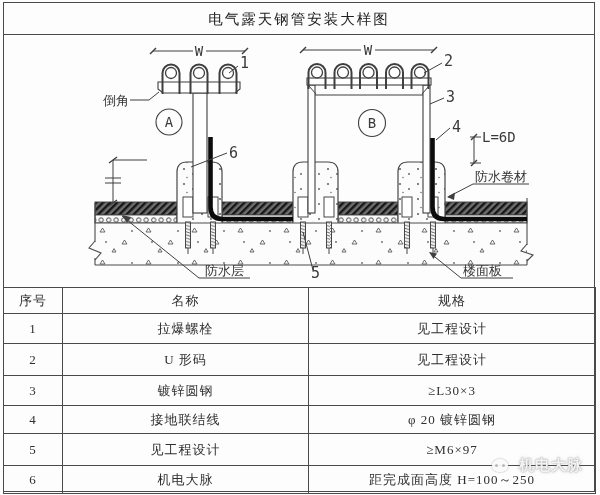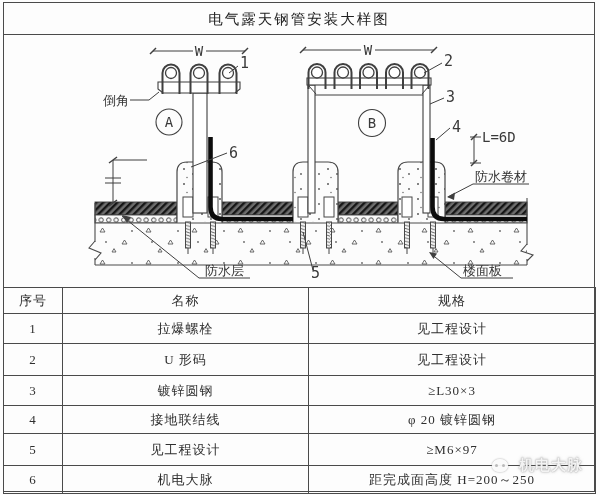--- a/index.html
+++ b/index.html
@@ -265,21 +265,21 @@
     <td>φ 20 镀锌圆钢</td>
   </tr>
   <tr>
     <td>5</td>
     <td>见工程设计</td>
     <td>≥M6×97</td>
   </tr>
   <tr>
     <td>6</td>
     <td>机电大脉</td>
-    <td>距完成面高度 H=200～250</td>
+    <td>距完成面高度 H=100～250</td>
   </tr>
 </tbody>
   </table>
 
 <div class="watermark">
   <div class="wm-logo"></div>
   <span class="wm-text">机电大脉</span>
 </div>
 
 </body></html>

